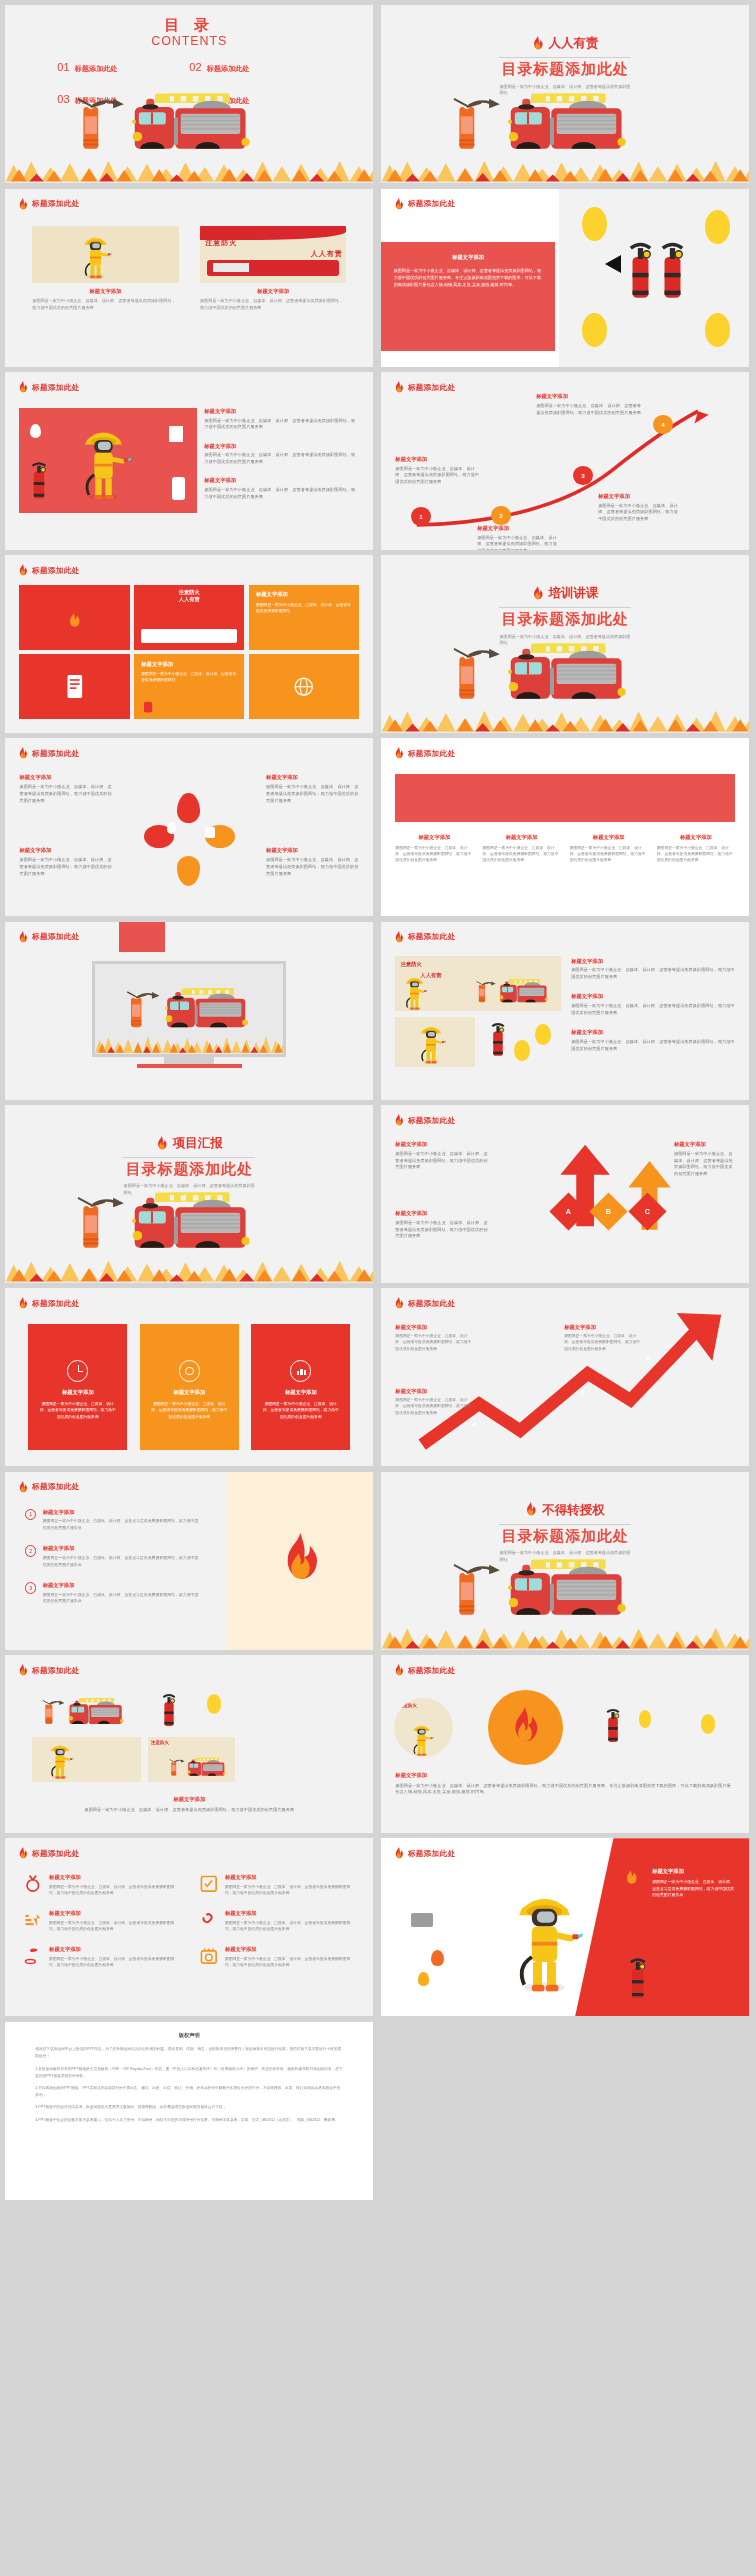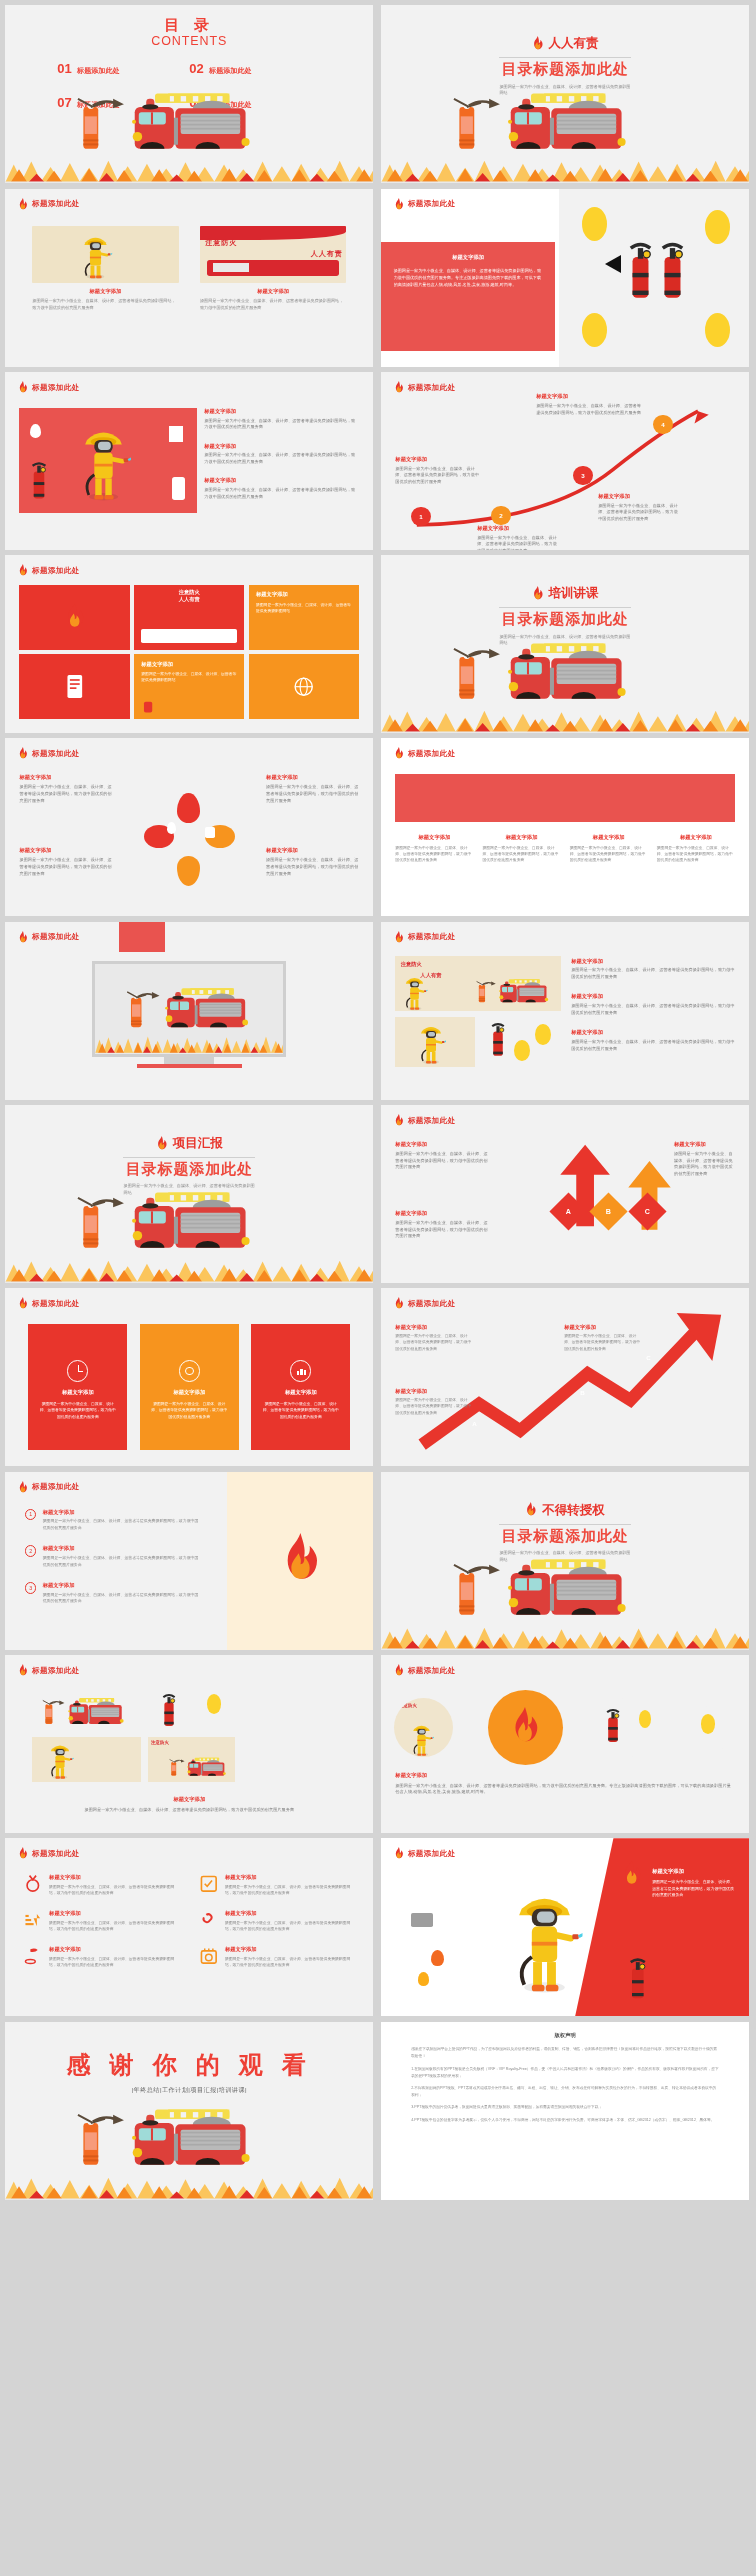--- a/index.html
+++ b/index.html
@@ -29,21 +29,21 @@
   .sec-l1 .t { font-size:12.5px; font-weight:bold; color:#e8352c; }
   .sec-rule { width:132px; height:0.9px; background:#cfcfcf; margin:2.7px auto 1.8px; }
   .sec-l2 { font-size:15px; font-weight:bold; color:#ee4a3e; letter-spacing:0.9px; }
   .sec-desc { font-size:4.1px; color:#888; line-height:1.6; width:135px; margin:4.5px auto 0; text-align:left; padding-left:1.8px;}
 
   
   .cts-t1 { text-align:center; font-size:15px; font-weight:bold; color:#ef4136; letter-spacing:5.3px; margin-top:10.7px; }
   .cts-t2 { text-align:center; font-size:12.5px; color:#ef4136; letter-spacing:0.9px; margin-top:-0.9px;}
   .cts-grid { display:grid; grid-template-columns:1fr 1fr; row-gap:19.6px; margin:12.5px 52px 0 52px;}
   .cts-item { display:flex; align-items:baseline; gap:5.3px; }
-  .cts-num { font-size:13px; color:#ef4136; font-weight:700; }
+  .cts-num { font-size:11px; color:#ef4136; font-weight:400; }
   .cts-lbl { font-size:7.1px; color:#ef4136; font-weight:bold;}
 
   
   .twocard { position:absolute; left:27px; right:27px; top:37px; display:flex; gap:21.4px; }
   .card { flex:1; }
   .card .ph { height:57px; border-radius:0.9px; }
   .ph.beige { background:#efe3c6; }
   .ph.poster { background:#f0e5cd; }
   .card .ct { text-align:center; font-size:5.3px; font-weight:bold; color:#e8352c; margin-top:5.3px;}
   .card .cb { font-size:4.1px; color:#888; line-height:1.65; margin-top:3.6px;}
@@ -228,21 +228,21 @@
     <div class="cts-grid">
       <div class="cts-item">
             <span class="cts-num">01</span>
             <span class="cts-lbl">标题添加此处</span>
           </div>
       <div class="cts-item">
             <span class="cts-num">02</span>
             <span class="cts-lbl">标题添加此处</span>
           </div>
       <div class="cts-item">
-            <span class="cts-num">07</span>
+            <span class="cts-num">03</span>
             <span class="cts-lbl">标题添加此处</span>
           </div>
       <div class="cts-item">
             <span class="cts-num">04</span>
             <span class="cts-lbl">标题添加此处</span>
           </div>
     </div>
     <div class="truck-wrap">
           <svg viewBox="0 0 330 110" style="width:223px;height:75px;position:absolute;left:50px;bottom:16px">
             <use href="#sym-truck"></use>
@@ -989,34 +989,20 @@
           </svg>
     </div>
     <svg viewBox="0 0 60 90" style="position:absolute;left:125px;top:43px;width:77px;height:114px">
           <use href="#sym-firefighter"></use>
         </svg>
     <div style="position:absolute;left:30px;top:75px;width:21.4px;height:14.2px;background:#9d9d9d;border-radius:1.8px"></div>
     <div style="position:absolute;left:50px;top:112px;width:12.5px;height:16px;background:#f26a21;border-radius:50% 50% 50% 50%/60% 60% 40% 40%"></div>
     <div style="position:absolute;left:37px;top:134px;width:10.7px;height:13.4px;background:#fbad18;border-radius:50% 50% 50% 50%/60% 60% 40% 40%"></div>
   </div>
 
-  <div class="slide">
-    <div class="thx">
-      <div class="t1">感 谢 你 的 观 看</div>
-      <div class="t2">|年终总结|工作计划|项目汇报|培训讲课|</div>
-    </div>
-    <div class="truck-wrap">
-          <svg viewBox="0 0 330 110" style="width:223px;height:75px;position:absolute;left:50px;bottom:16px">
-            <use href="#sym-truck"></use>
-          </svg>
-        </div>
-    <div class="fireline"><svg viewBox="0 0 420 30" preserveAspectRatio="none" style="width:100%;height:100%">
-            <use href="#sym-fireline"></use>
-          </svg></div>
-  </div>
 
   <div class="slide white">
     <div class="cp">
       <div class="h">版权声明</div>
       <p>感谢您下载摄图网平台上提供的PPT作品，为了您和摄图网以及原创作者的利益，请勿复制、传播、销售，否则将承担法律责任！摄图网将对作品进行维权，按照传播下载次数进行十倍的索取赔偿！</p>
       <p>1.在摄图网版权所有的PPT模板是会员免版税（VRF：VIP Royalty-Free）作品，受《中国人民共和国著作法》和《世界版权公约》的保护，作品的所有权、版权和著作权归摄图网所有，您下载的是PPT模板素材的使用权；</p>
       <p>2.不得将摄图网的PPT模板、PPT素材或其组成部分用于再出售、赠与、出租、出借、转让、分销、发布或任何可解释为实质性分发的行为，不得转授权、出卖、转让本协议或者本协议中的权利；</p>
       <p>3.PPT模板中的图片仅供参考，摄图网提供大量高清正版摄影、插画等配图，如有需要请至摄图网相关板块自行下载；</p>
       <p>4.PPT模板中包含的创意字体为参考展示，仅供个人学习使用，不得商用，网站不对您的字体使用行为负责。可商用字体参考：宋体、仿宋_GB2312（或仿宋）、楷体_GB2312、黑体等。</p>
     </div>

